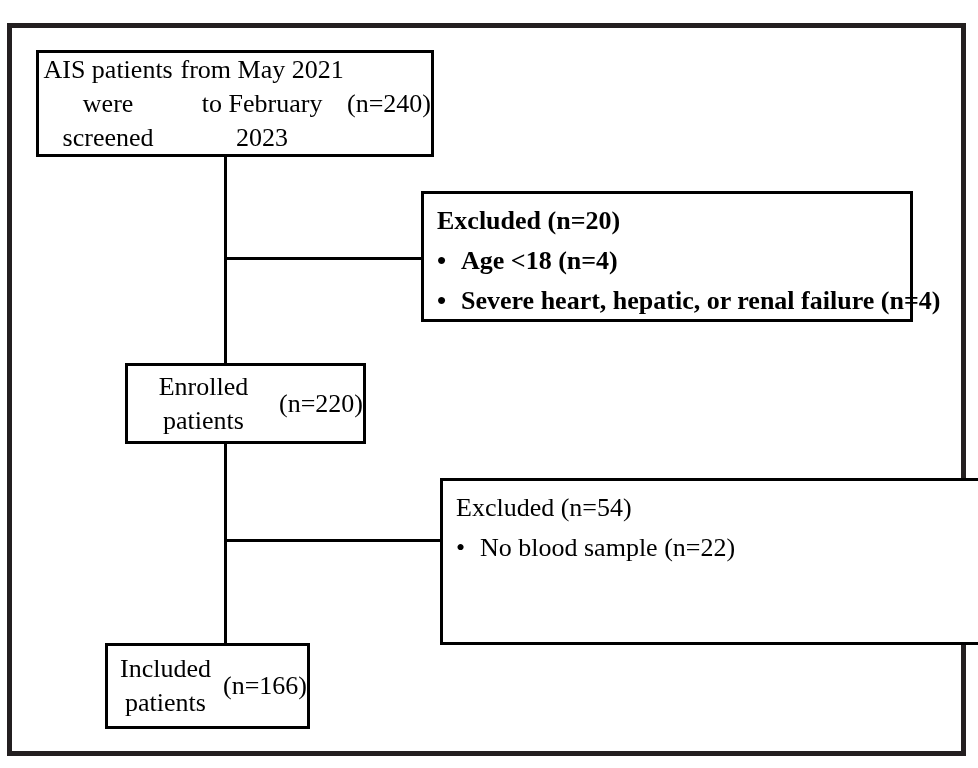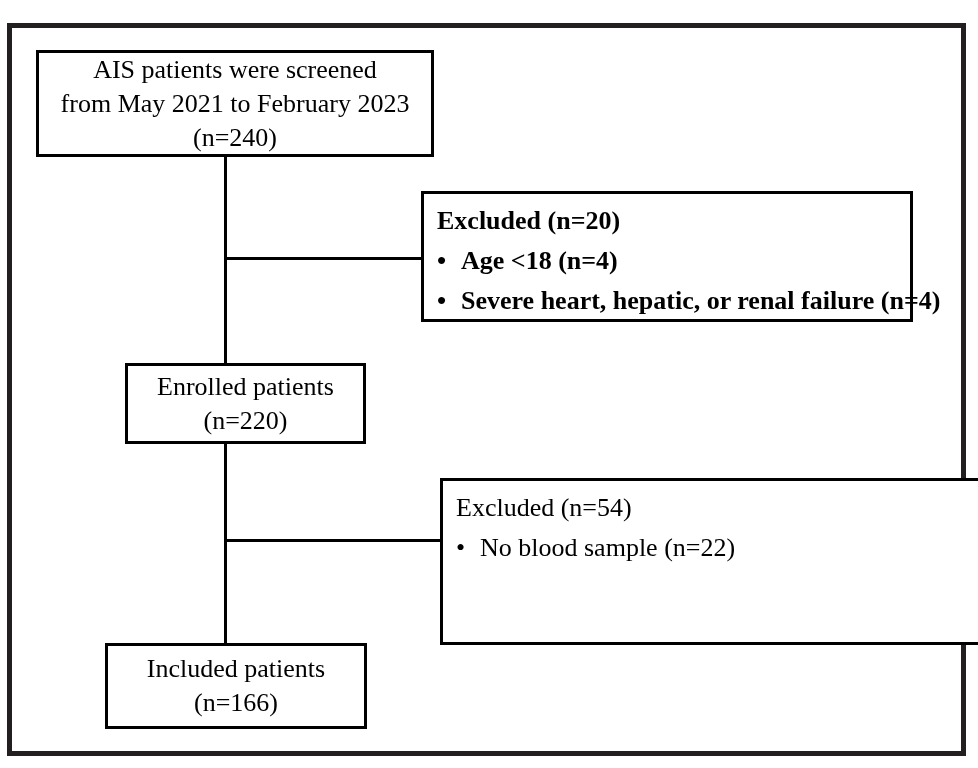--- a/index.html
+++ b/index.html
@@ -27,29 +27,28 @@
   }
   .box {
     position: absolute;
     border: 3px solid #000000;
     box-sizing: border-box;
     background: #ffffff;
     font-size: 26px;
   }
   .center-box {
     display: flex;
-    flex-direction: column;
     align-items: center;
     justify-content: center;
     text-align: center;
     line-height: 34px;
   }
   .box-screened   { left: 36px;  top: 50px;  width: 398px; height: 107px; }
   .box-enrolled   { left: 105px; top: 363px; width: 241px; height: 81px; margin-left: 20px;  }
-  .box-included   { left: 105px; top: 643px; width: 262px; height: 86px;  }
+  .box-included   { left: 105px; top: 643px; width: 205px; height: 86px;  }
   .box-excluded-1 { left: 421px; top: 191px; width: 492px; height: 131px; font-weight: bold; }
   .box-excluded-2 { left: 440px; top: 478px; width: 576px; height: 167px; }
   .excl-box {
     padding: 7px 10px 0 13px;
     line-height: 40px;
     text-align: left;
   }
   .bullet-row { white-space: nowrap; }
   .bullet { display: inline-block; width: 24px; }
   .vline, .hline {

